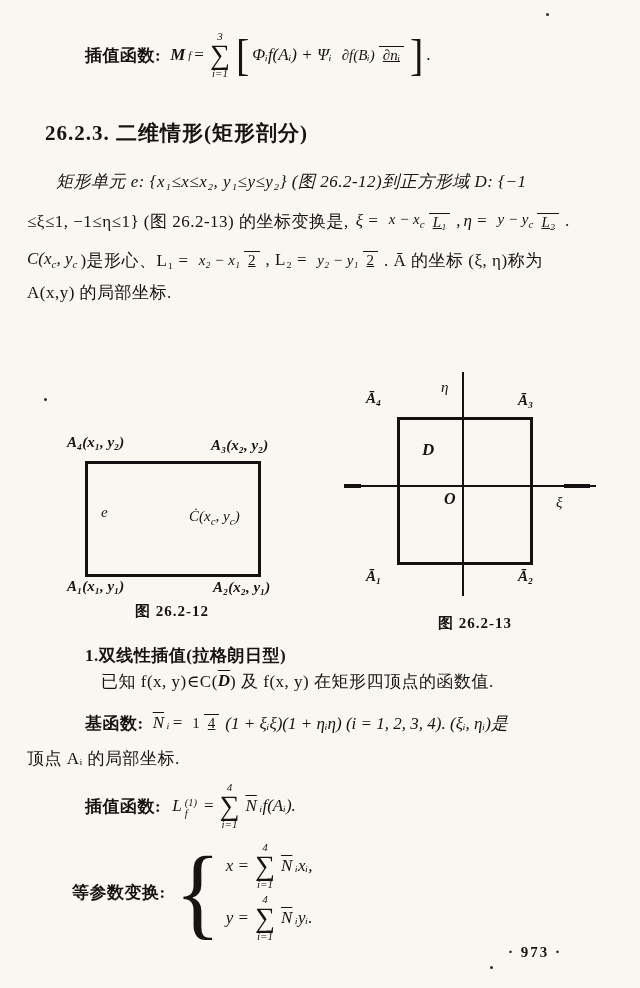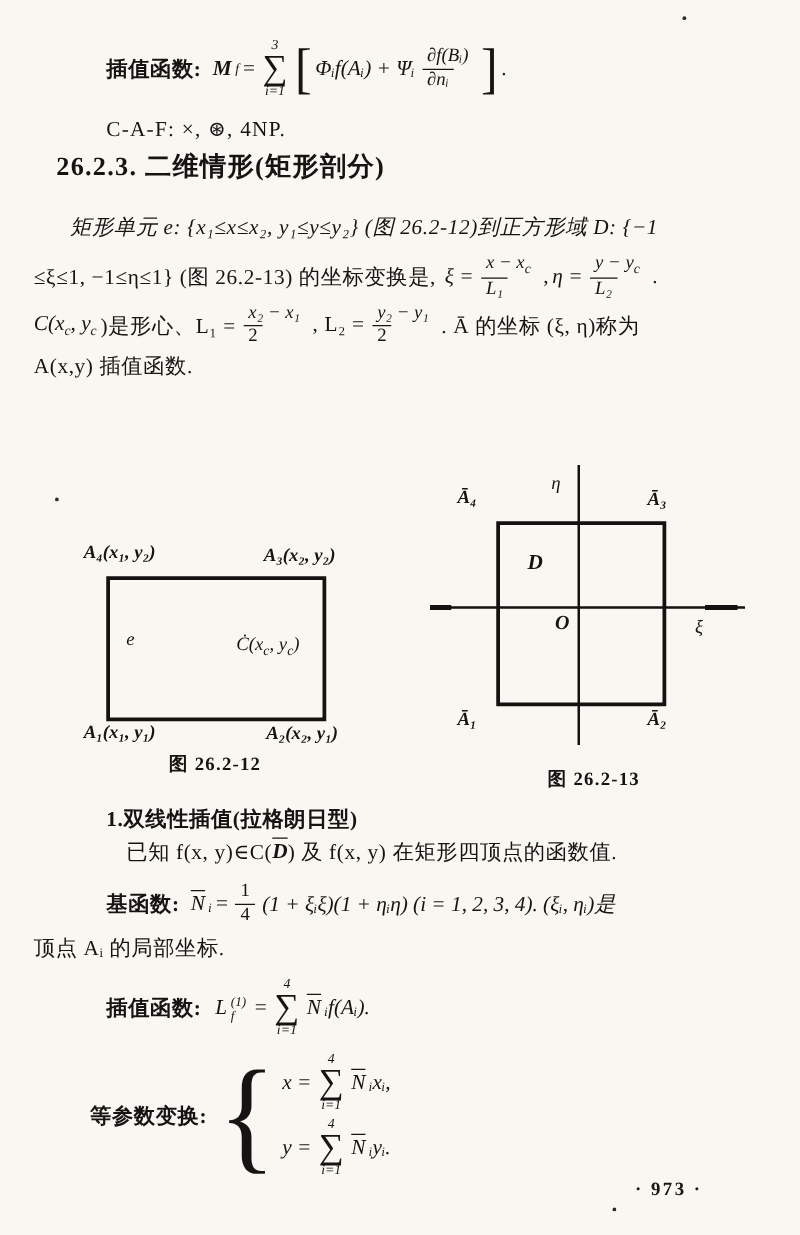--- a/index.html
+++ b/index.html
@@ -21,23 +21,23 @@
   .bold{font-weight:bold;}
   sub{font-size:11px;font-style:italic;}
   .heading{font-size:21px;font-weight:bold;letter-spacing:1px;text-align:right;}
   .subheading{font-size:17px;font-weight:bold;letter-spacing:0.5px;}
   
   .sum{display:inline-flex;flex-direction:column;align-items:center;line-height:1;margin:0 3px;}
   .sum .sum-top{font-size:11px;font-style:italic;margin-bottom:1px;}
   .sum .sigma{font-size:28px;line-height:0.85;font-style:normal;}
   .sum .sum-bot{font-size:11px;font-style:italic;margin-top:1px;}
   
-  .frac{display:inline-flex;flex-direction:column;align-items:flex-start;vertical-align:middle;margin:4px 3px;line-height:1.15;font-size:15px;}
+  .frac{display:inline-flex;align-items:flex-end;vertical-align:middle;margin:4px 3px;line-height:1.15;font-size:15px;}
   .frac .num{padding:0 4px;}
-  .frac .den{border-top:1.5px solid #151412;padding:0 4px;}
+  .frac .den{border-top:1.5px solid #151412;padding:0 4px;text-decoration:underline;}
   
   .bigbr{font-size:40px;line-height:1;transform:scaleY(1.12);font-weight:400;}
   .bigbrace{font-size:96px;line-height:96px;font-weight:400;transform:scaleY(1.05);}
   .ol{text-decoration:overline;}
   .lstack{display:inline-flex;flex-direction:column;align-items:flex-start;font-size:10.5px;line-height:1.05;font-style:italic;transform:translateY(2px);}
   
   .fig{position:absolute;}
   .figlabel{position:absolute;font-size:15px;font-style:italic;white-space:nowrap;}
   .caption{position:absolute;font-size:15px;font-weight:bold;letter-spacing:1px;white-space:nowrap;font-style:normal;}
   .rect{position:absolute;border:3px solid #131211;}
@@ -63,21 +63,20 @@
     <span class="bigbr">[</span>
     <span class="t17 math">Φᵢf(Aᵢ) + Ψᵢ</span>
     <span class="frac">
       <span class="num math">∂f(Bᵢ)</span>
       <span class="den math">∂nᵢ</span>
     </span>
     <span class="bigbr">]</span>
     <span class="t17">.</span>
   </div>
 
-  <div class="abs t17" style="left:85px;top:94px;letter-spacing:1px;">C-A-F: ×, ⊛, 4NP.</div>
 
   <div class="abs heading" style="left:45px;top:119px;">26.2.3. 二维情形(矩形剖分)</div>
 
   <div class="abs zh" style="left:56px;top:170px;font-style:italic;">矩形单元 e: {x₁≤x≤x₂, y₁≤y≤y₂} (图 26.2-12)到正方形域 D: {−1</div>
 
   <div class="fline" style="left:27px;top:199px;height:44px;">
     <span class="zh">≤ξ≤1, −1≤η≤1} (图 26.2-13) 的坐标变换是,</span>
     <span class="t17 math" style="margin-left:4px;">ξ =</span>
     <span class="frac">
       <span class="num math"><span>x − x</span><sub>c</sub></span>
@@ -100,21 +99,21 @@
       <span class="den">2</span>
     </span>
     <span class="zh">, L₂ =</span>
     <span class="frac">
       <span class="num math">y₂ − y₁</span>
       <span class="den">2</span>
     </span>
     <span class="zh">. Ā 的坐标 (ξ, η)称为</span>
   </div>
 
-  <div class="abs zh" style="left:27px;top:281px;">A(x,y) 插值函数.</div>
+  <div class="abs zh" style="left:27px;top:281px;">A(x,y) 的局部坐标.</div>
 
   <div class="fig" style="left:55px;top:432px;width:290px;height:200px;">
     <div class="rect" style="left:30px;top:29px;width:170px;height:110px;"></div>
     <div class="figlabel bold" style="left:12px;top:2px;">A₄(x₁, y₂)</div>
     <div class="figlabel bold" style="left:156px;top:5px;">A₃(x₂, y₂)</div>
     <div class="figlabel bold" style="left:12px;top:146px;">A₁(x₁, y₁)</div>
     <div class="figlabel bold" style="left:158px;top:147px;">A₂(x₂, y₁)</div>
     <div class="figlabel" style="left:46px;top:72px;">e</div>
     <div class="figlabel" style="left:104px;top:76px;margin-left:30px;"><span>Ċ(x</span><sub>c</sub><span>, y</span><sub>c</sub><span>)</span></div>
     <div class="caption" style="left:80px;top:170px;">图  26.2-12</div>

